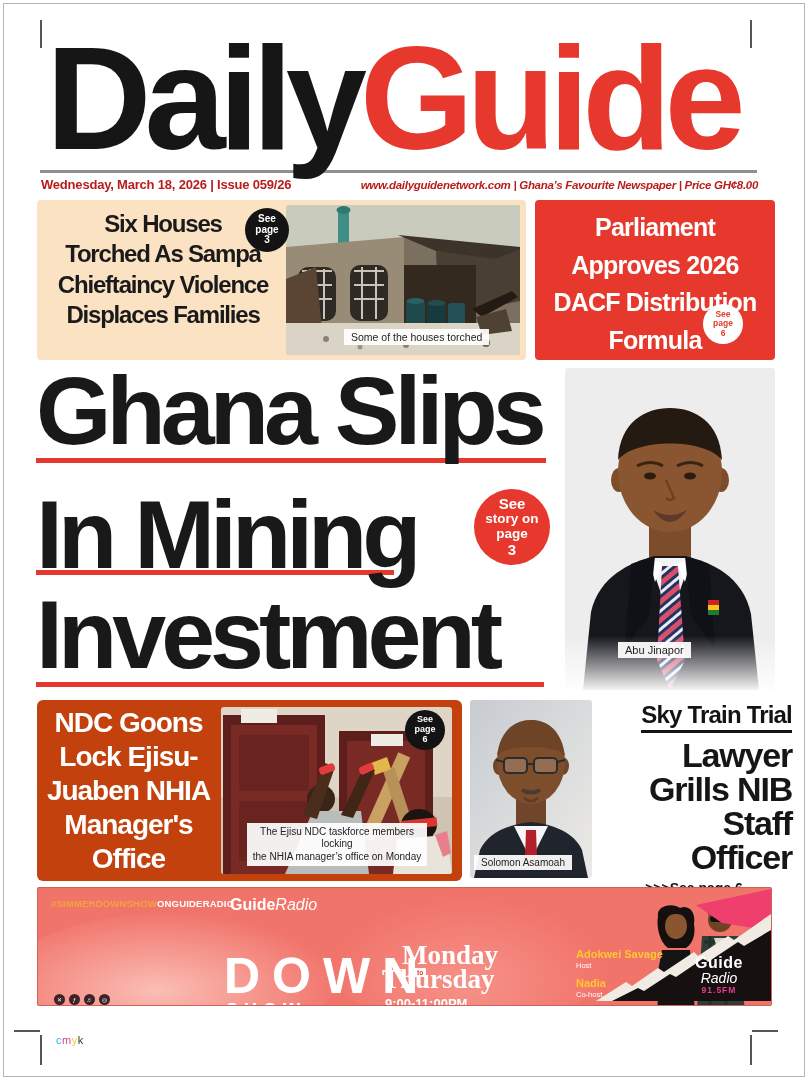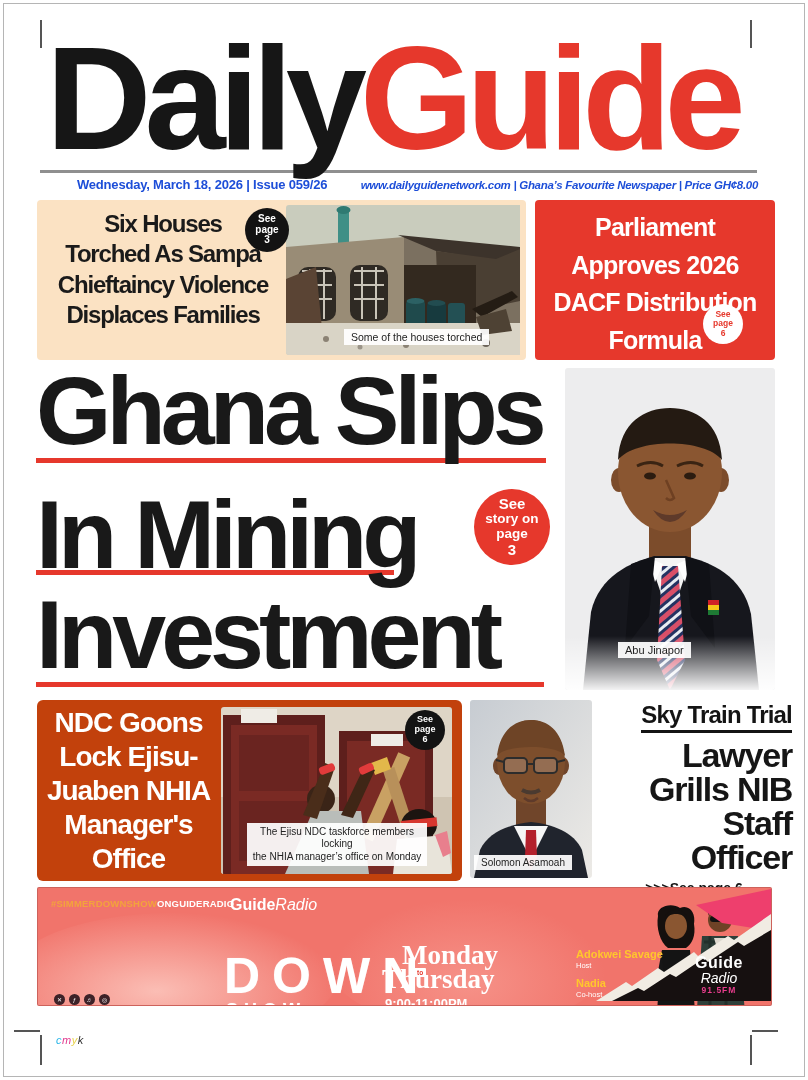--- a/index.html
+++ b/index.html
@@ -12,21 +12,21 @@
   .abs{position:absolute;}
   .page-border{position:absolute; inset:3px; border:1px solid #b5b5b5; pointer-events:none; z-index:50;}
   .crop{position:absolute; background:#555;}
 
   
   .brand{position:absolute; left:46px; top:26px; font-size:146px; font-weight:bold;
          letter-spacing:-7px; line-height:1; white-space:nowrap; z-index:3;}
   .brand-black{color:#161616;}
   .brand-red{color:var(--red);}
   .masthead-rule{position:absolute; left:40px; top:170px; width:717px; height:3px; background:#8f8f8f; z-index:1;}
-  .dateline{position:absolute; top:177px; font-weight:bold; color:#1d4ed8; z-index:2; white-space:nowrap;margin-left:36px;}
+  .dateline{position:absolute; top:177px; font-weight:bold; color:#b91c1c; z-index:2; white-space:nowrap;}
   .dl-left{left:41px; font-size:13px; letter-spacing:-0.2px;}
   .dl-right{right:50px; font-size:11.5px; letter-spacing:-0.3px; top:179px;font-style:italic;}
 
   
   .badge{position:absolute; border-radius:50%; display:flex; flex-direction:column;
          align-items:center; justify-content:center; font-weight:bold; line-height:1.08;
          text-align:center; z-index:5;}
   .badge-black{background:#131313; color:#fff;}
   .badge-white{background:#fff; color:var(--red);}
   .badge-red{background:var(--red); color:#fff;}
@@ -116,21 +116,21 @@
                line-height:1.05;}
   .cl-guide{display:block; color:#fff; font-weight:bold; font-size:16px; letter-spacing:0.5px;}
   .cl-radio{display:block; color:#fff; font-style:italic; font-size:14px;}
   .cl-freq{display:block; color:var(--logo_pink); font-weight:bold; font-size:8.5px; letter-spacing:1px;}
   .socials{position:absolute; left:16px; top:106px; display:flex; gap:4px; z-index:3;}
   .soc{width:11px; height:11px; border-radius:50%; background:#3d2228; color:#fff;
        font-size:6px; display:flex; align-items:center; justify-content:center; line-height:1;}
   .bn-handle{position:absolute; left:16px; top:121px; font-size:8px; color:#6e2430; font-weight:bold; z-index:3;}
 
   
-  .cmyk{position:absolute; left:56px; top:1034px; font-size:11px; letter-spacing:0.5px;font-style:italic;}
+  .cmyk{position:absolute; left:56px; top:1034px; font-size:11px; letter-spacing:0.5px;}
   .ck-c{color:#2ab6e8;} .ck-m{color:#e23b8e;} .ck-y{color:#e8d24a;} .ck-k{color:#333;}
 </style>
 </head>
 <body>
 
 <div class="page">
   <div class="page-border"></div>
 
   <div class="crop" style="left:40px; top:20px; width:2px; height:28px;"></div>
   <div class="crop" style="left:750px; top:20px; width:2px; height:28px;"></div>

